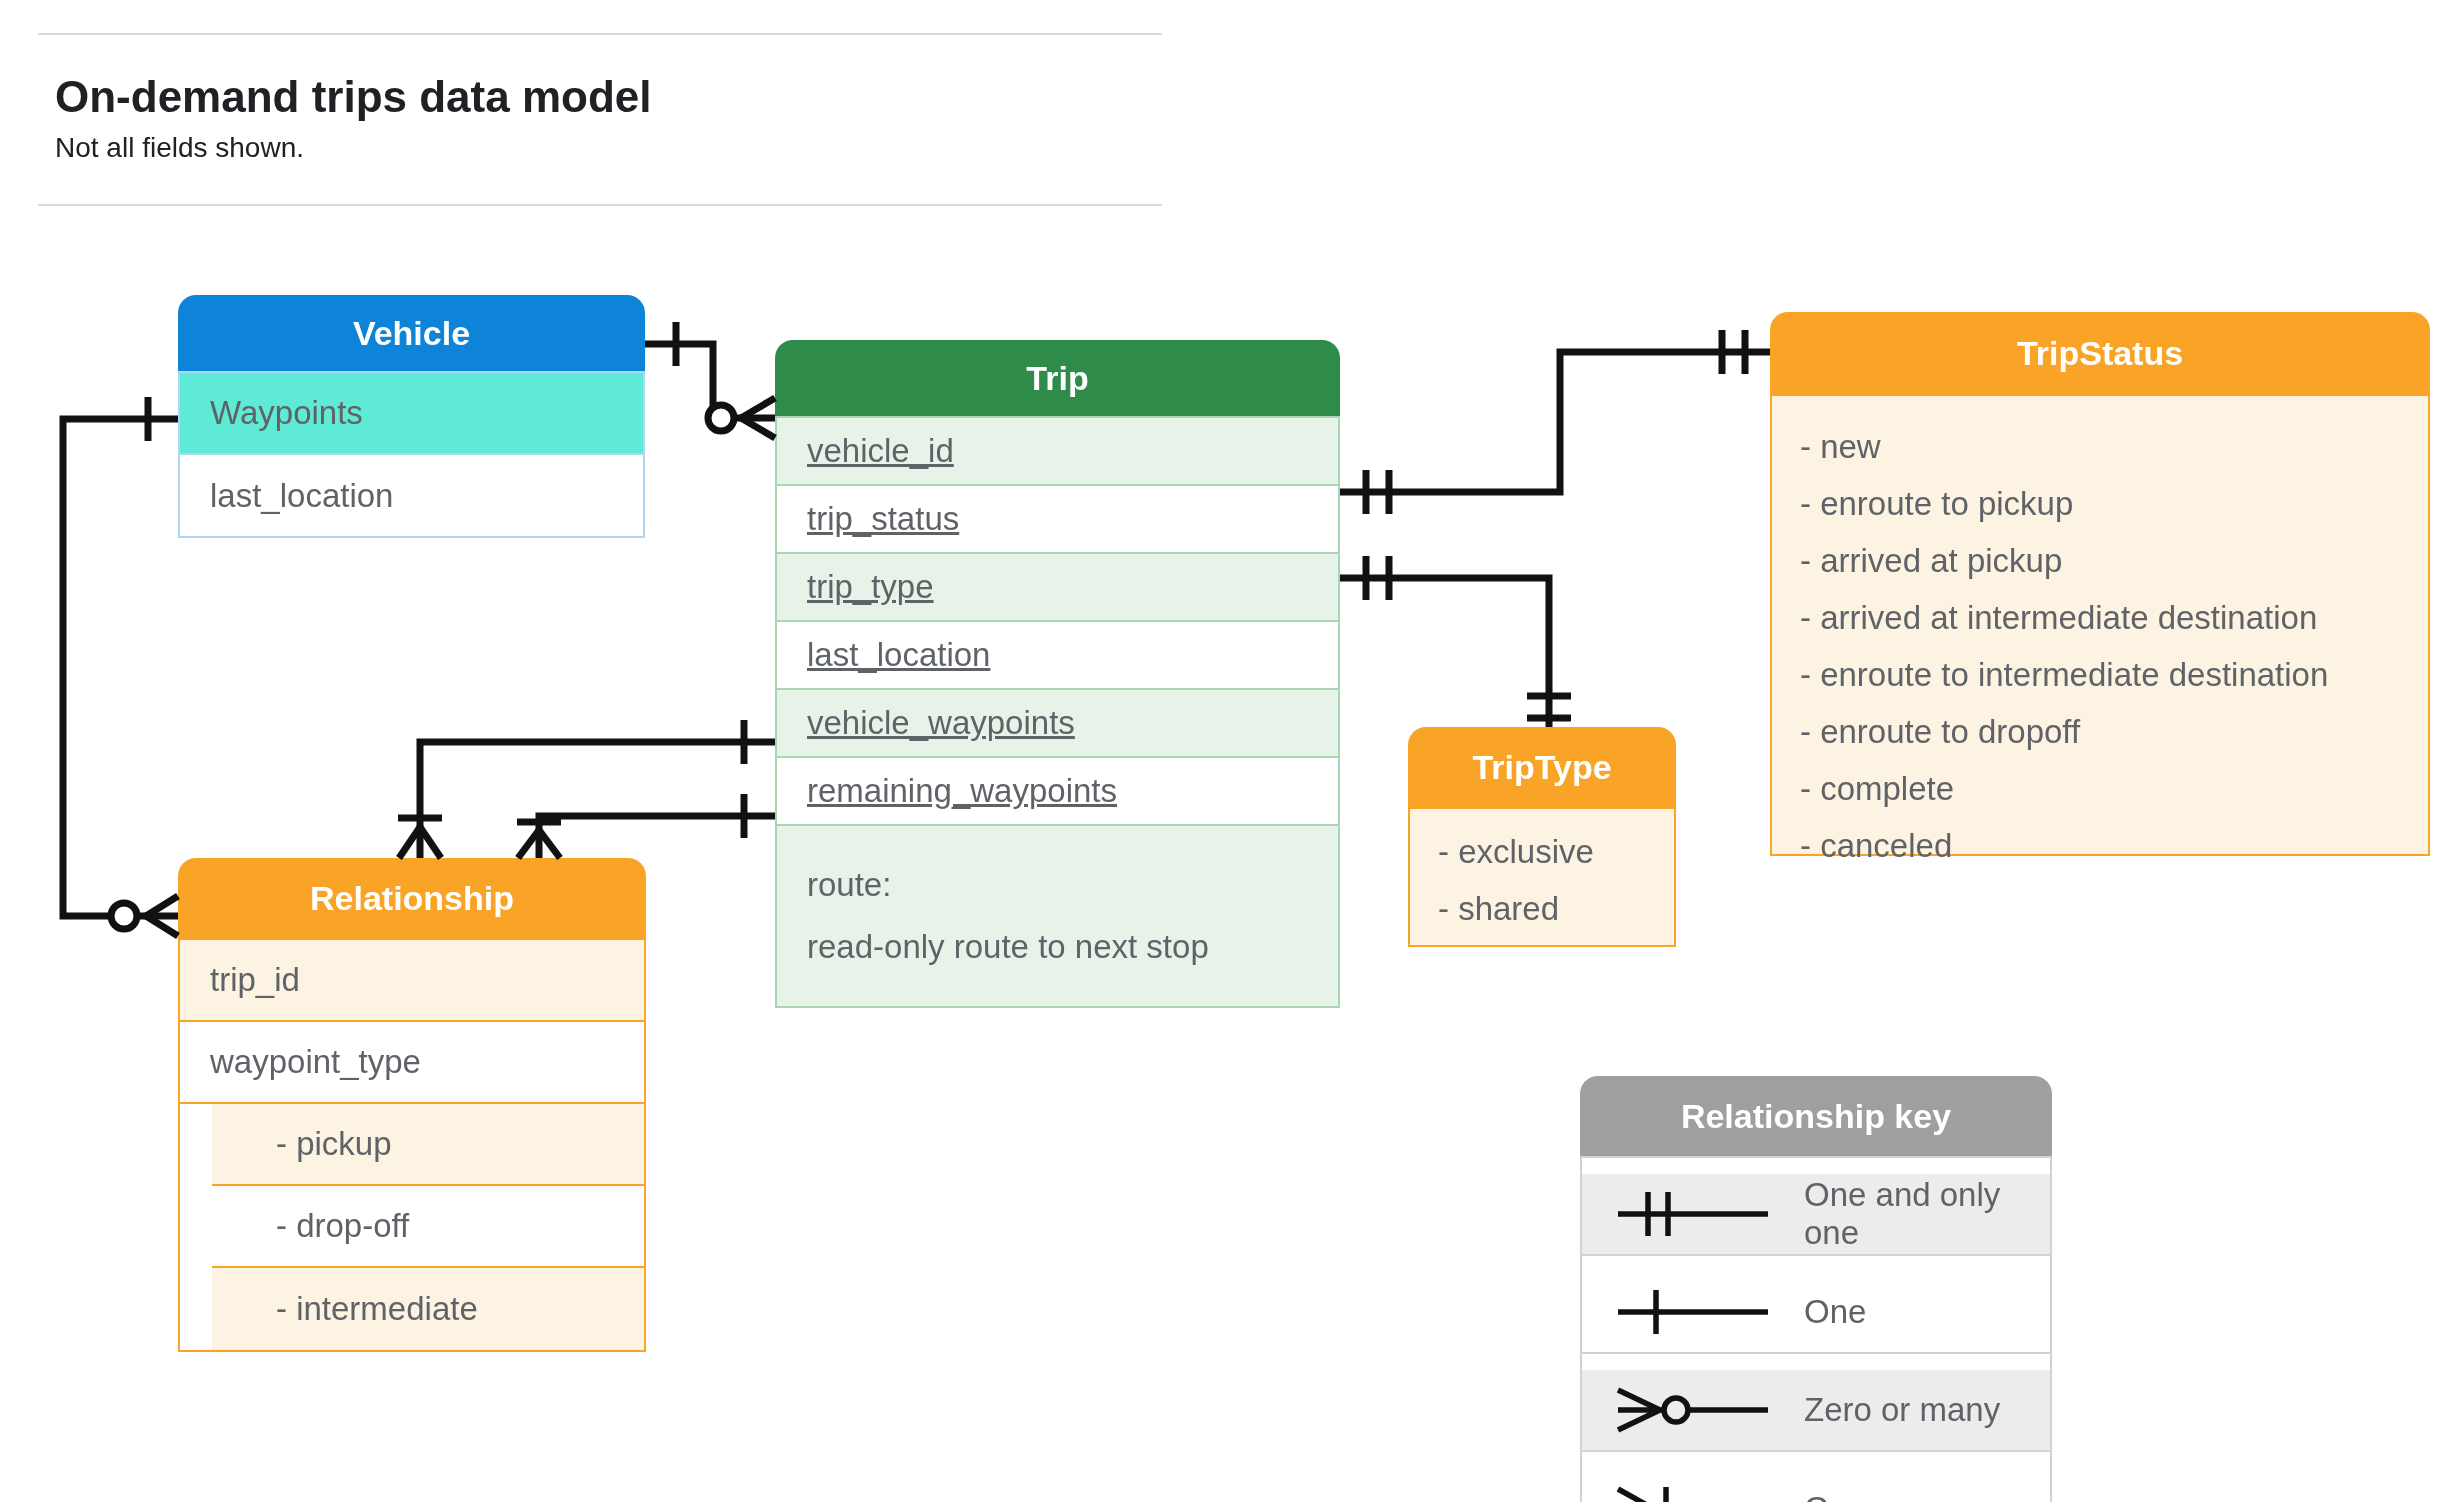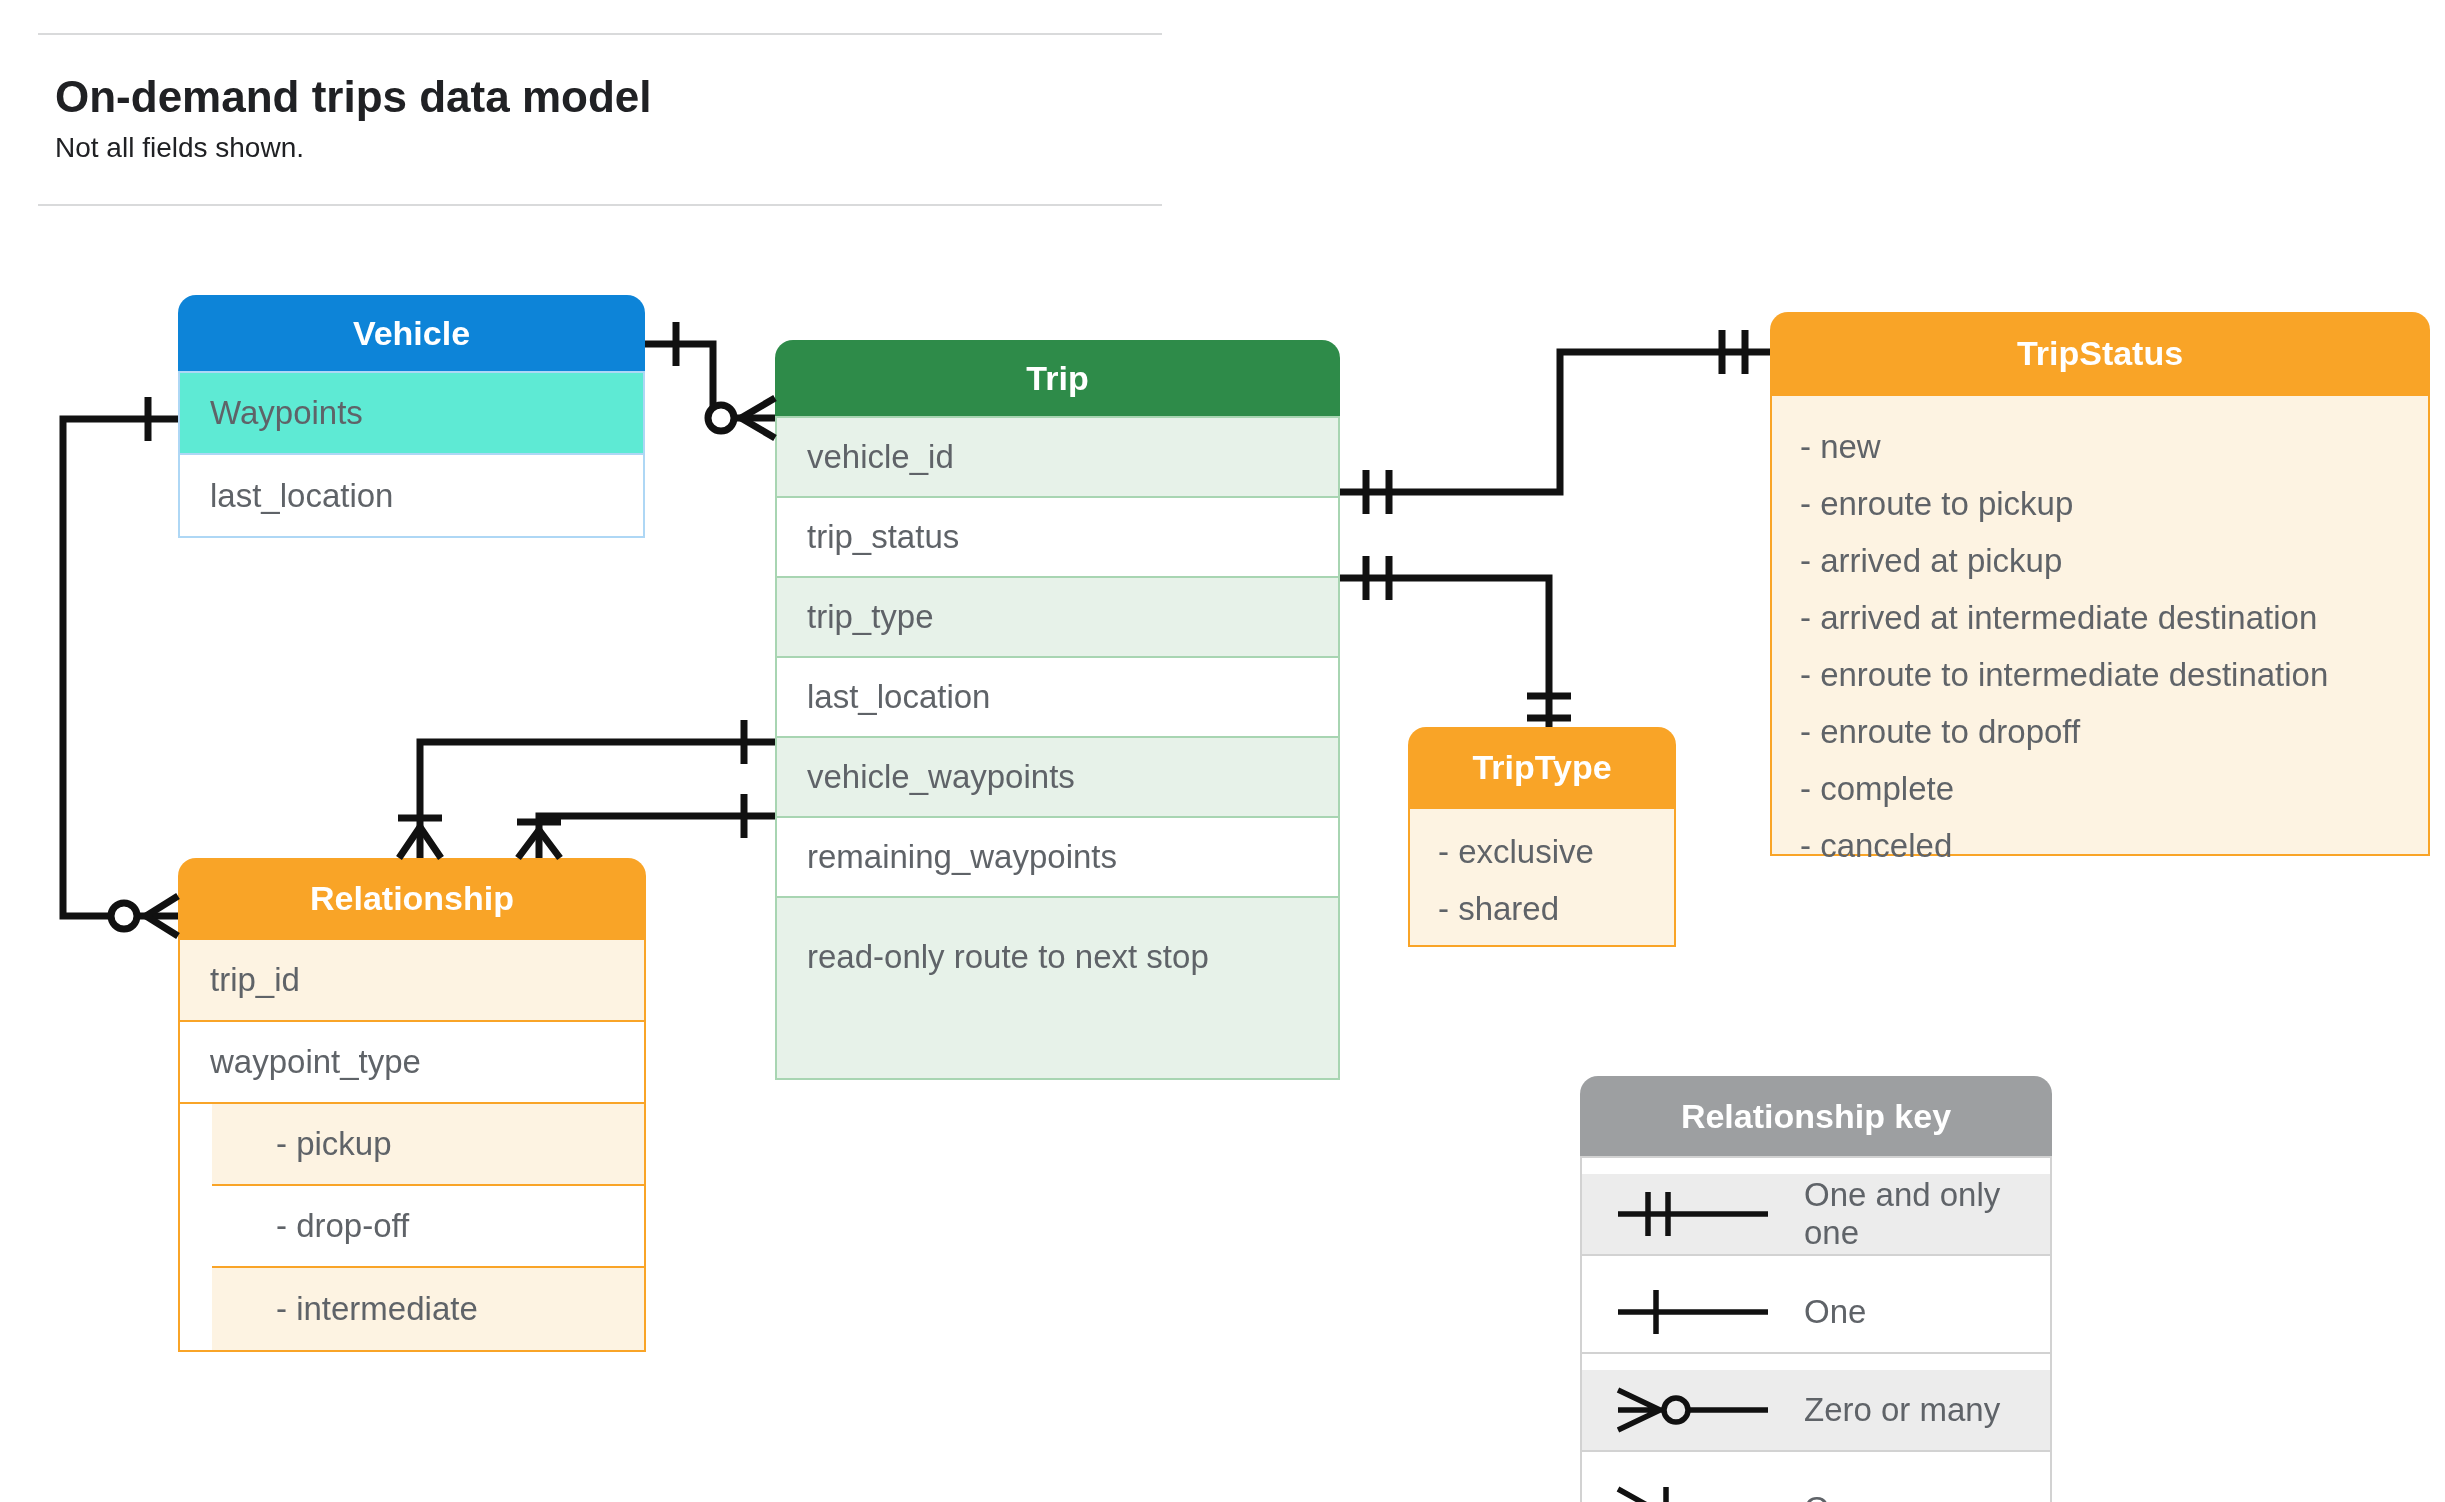--- a/index.html
+++ b/index.html
@@ -26,21 +26,21 @@
   #vehicle .hdr{height:76px;background:#0d84d8;}
   #vehicle .body{border:2px solid #aed7f5;}
   #vehicle .row{height:80px;}
   #vehicle .row:nth-child(1){background:#5eead4;}
   #vehicle .row:nth-child(2){height:83px;background:#ffffff;border-top:2px solid #aed7f5;}
 
   
   #trip{left:775px;top:300px;width:565px;margin-top:40px;}
   #trip .hdr{height:76px;background:#2e8b49;}
   #trip .body{border:2px solid #a8d5b2;}
-  #trip .row{height:80px;border-bottom:2px solid #a8d5b2;}
+  #trip .row{height:68px;border-bottom:2px solid #a8d5b2;text-decoration:underline;}
   #trip .row:nth-child(odd){background:#e7f2e9;}
   #trip .row:nth-child(even){background:#ffffff;}
   #trip .route-cell{height:180px;background:#e7f2e9;box-sizing:border-box;
        padding:28px 0 0 30px;font-size:33px;color:#5f6368;line-height:62px;border-bottom:none;}
 
   
   .enum .hdr{background:#f9a427;}
   .enum-body{box-sizing:border-box;background:#fdf3e2;border:2px solid #f9a427;
        font-size:33px;color:#5f6368;}
   .enum-body .item{line-height:57px;}
@@ -105,20 +105,21 @@
       <span>Trip</span>
     </div>
     <div class="body">
       <div class="row">vehicle_id</div>
       <div class="row">trip_status</div>
       <div class="row">trip_type</div>
       <div class="row">last_location</div>
       <div class="row">vehicle_waypoints</div>
       <div class="row">remaining_waypoints</div>
       <div class="route-cell">
+        <div>route:</div>
         <div>read-only route to next stop</div>
       </div>
     </div>
   </div>
 
   <div class="entity enum" id="tripstatus">
     <div class="hdr">
       <span>TripStatus</span>
     </div>
     <div class="enum-body">

